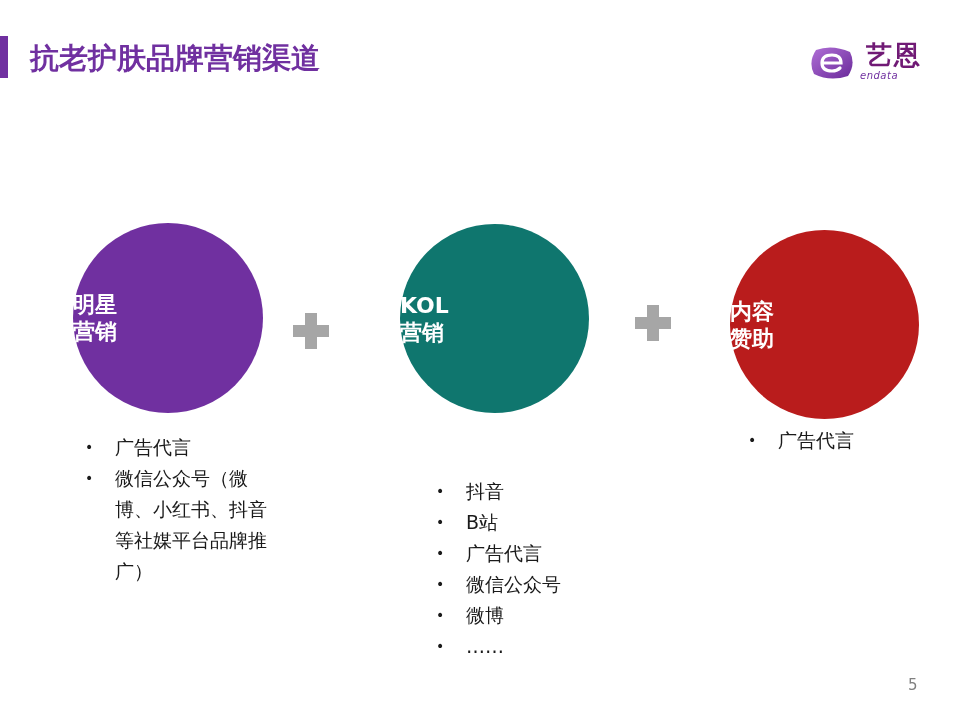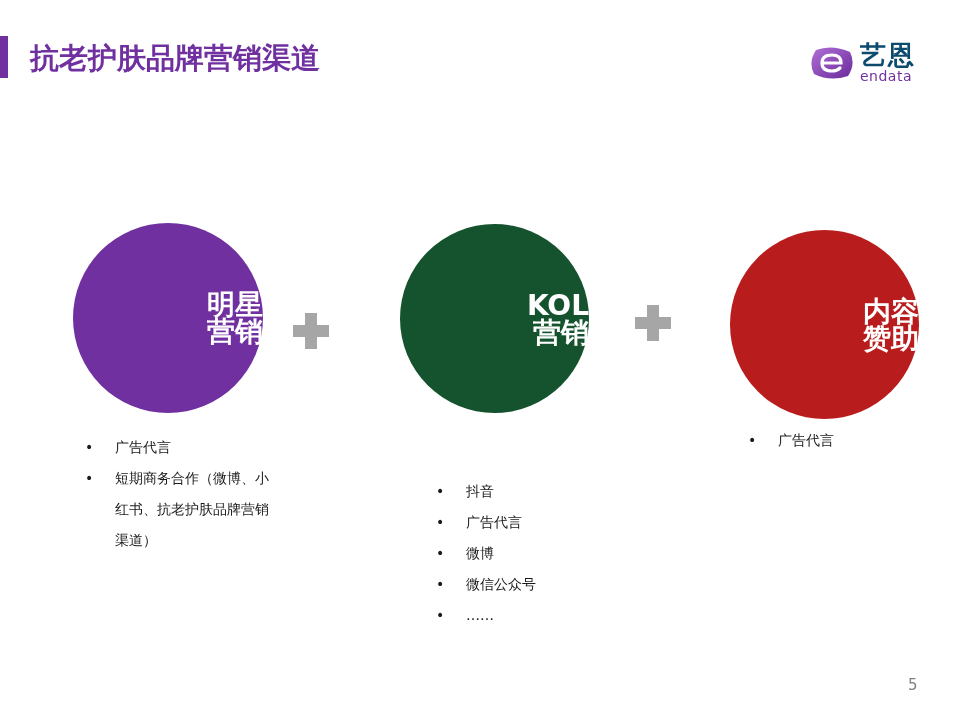--- a/index.html
+++ b/index.html
@@ -4,36 +4,36 @@
   <style>
     * { margin: 0; padding: 0; box-sizing: border-box; }
     html, body { width: 959px; height: 719px; background: #ffffff; overflow: hidden; }
     body { position: relative; font-family: "DejaVu Sans", "Liberation Sans", sans-serif; color: #1a1a1a; }
 
     .title-bar { position: absolute; left: 0; top: 36px; width: 8px; height: 42px; background: #7030a0; }
     .page-title { position: absolute; left: 30px; top: 38px; font-size: 29px; font-weight: bold; color: #7030a0; letter-spacing: 0px; line-height: 40px; }
 
     .logo { position: absolute; left: 810px; top: 40px; width: 115px; height: 44px; }
     .logo-mark { position: absolute; left: 0; top: 6px; width: 44px; height: 34px; }
-    .logo-cn { position: absolute; left: 50px; top: 0px; font-size: 26px; font-weight: bold; color: #0c4a6e; line-height: 30px; letter-spacing: 2px; }
-    .logo-en { position: absolute; left: 50px; top: 28px; font-size: 14px; color: #7030a0; line-height: 16px; letter-spacing: 0.5px; }
+    .logo-cn { position: absolute; left: 56px; top: 0px; font-size: 26px; font-weight: bold; color: #701a75; line-height: 30px; letter-spacing: 2px; }
+    .logo-en { position: absolute; left: 50px; top: 28px; font-size: 10px; color: #7030a0; line-height: 16px; letter-spacing: 0.5px; font-style: italic; }
 
-    .circle { position: absolute; border-radius: 50%; display: flex; flex-direction: column; align-items: flex-end; justify-content: center; color: #ffffff; font-weight: bold; font-size: 28px; line-height: 27px; text-align: center; }
+    .circle { position: absolute; border-radius: 50%; display: flex; flex-direction: column; align-items: flex-start; justify-content: center; color: #ffffff; font-weight: bold; font-size: 22px; line-height: 27px; text-align: center; }
     .circle-1 { left: 73px; top: 223px; width: 190px; height: 190px; background: #7030a0; }
-    .circle-2 { left: 400px; top: 224px; width: 189px; height: 189px; background: #14532d; }
+    .circle-2 { left: 400px; top: 224px; width: 189px; height: 189px; background: #0f766e; }
     .circle-3 { left: 730px; top: 230px; width: 189px; height: 189px; background: #b91c1c; }
 
     .plus { position: absolute; width: 36px; height: 36px; }
     .plus::before, .plus::after { content: ""; position: absolute; background: #a6a6a6; }
     .plus::before { left: 12px; top: 0; width: 12px; height: 36px; }
     .plus::after { left: 0; top: 12px; width: 36px; height: 12px; }
     .plus-1 { left: 293px; top: 313px; }
     .plus-2 { left: 635px; top: 305px; }
 
-    .bullets { position: absolute; list-style: none; font-size: 14px; line-height: 31px; color: #1a1a1a; }
+    .bullets { position: absolute; list-style: none; font-size: 19px; line-height: 31px; color: #1a1a1a; }
     .bullets li { position: relative; padding-left: 30px; }
     .bullets li::before { content: "•"; position: absolute; left: 0; top: 0; font-size: 14px; }
     .list-1 { left: 85px; top: 432px; width: 190px; }
     .list-2 { left: 436px; top: 432px; width: 160px; margin-top: 44px; }
     .list-3 { left: 748px; top: 425px; width: 160px; }
 
     .page-number { position: absolute; left: 908px; top: 676px; font-size: 15px; color: #808080; }
   </style>
 </head>
 <body>
@@ -66,28 +66,29 @@
   <span>营销</span>
 </div>
 <div class="plus plus-2"></div>
 <div class="circle circle-3">
   <span>内容</span>
   <span>赞助</span>
 </div>
 
 <ul class="bullets list-1">
   <li>广告代言</li>
-  <li>短期商务合作（微博、小红书、抗老护肤品牌营销渠道）</li>
+  <li>微信公众号（微博、小红书、抖音等社媒平台品牌推广）</li>
 </ul>
 
 <ul class="bullets list-2">
   <li>抖音</li>
+  <li>B站</li>
   <li>广告代言</li>
+  <li>微信公众号</li>
   <li>微博</li>
-  <li>微信公众号</li>
   <li>……</li>
 </ul>
 
 <ul class="bullets list-3">
   <li>广告代言</li>
 </ul>
 
 <div class="page-number">5</div>
 
 </body></html>

